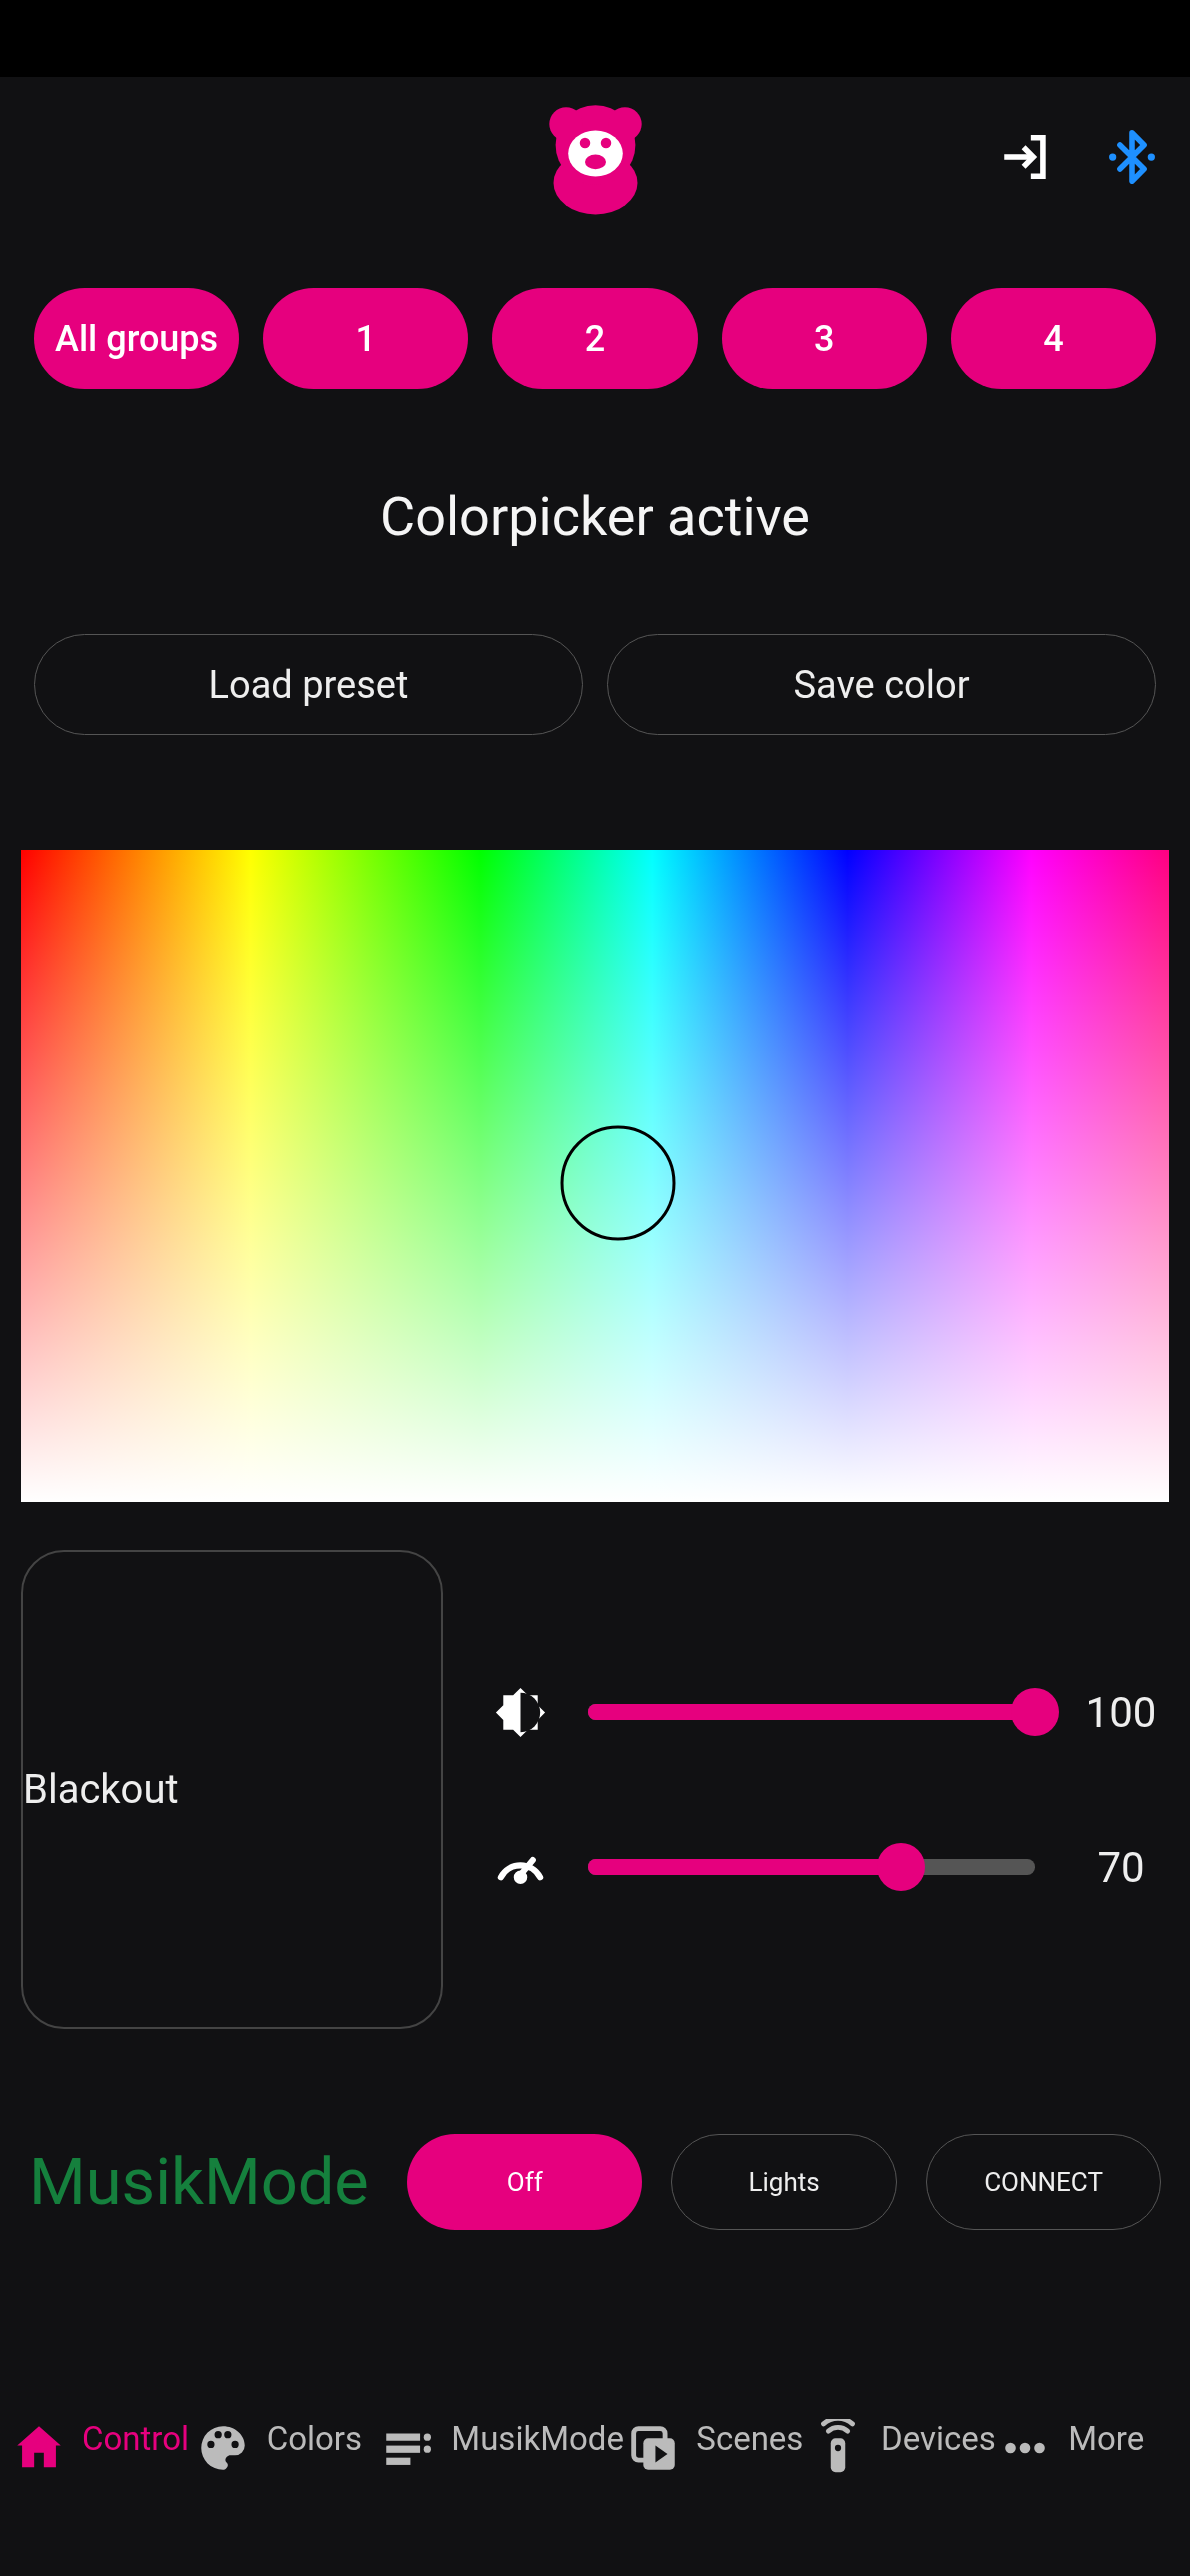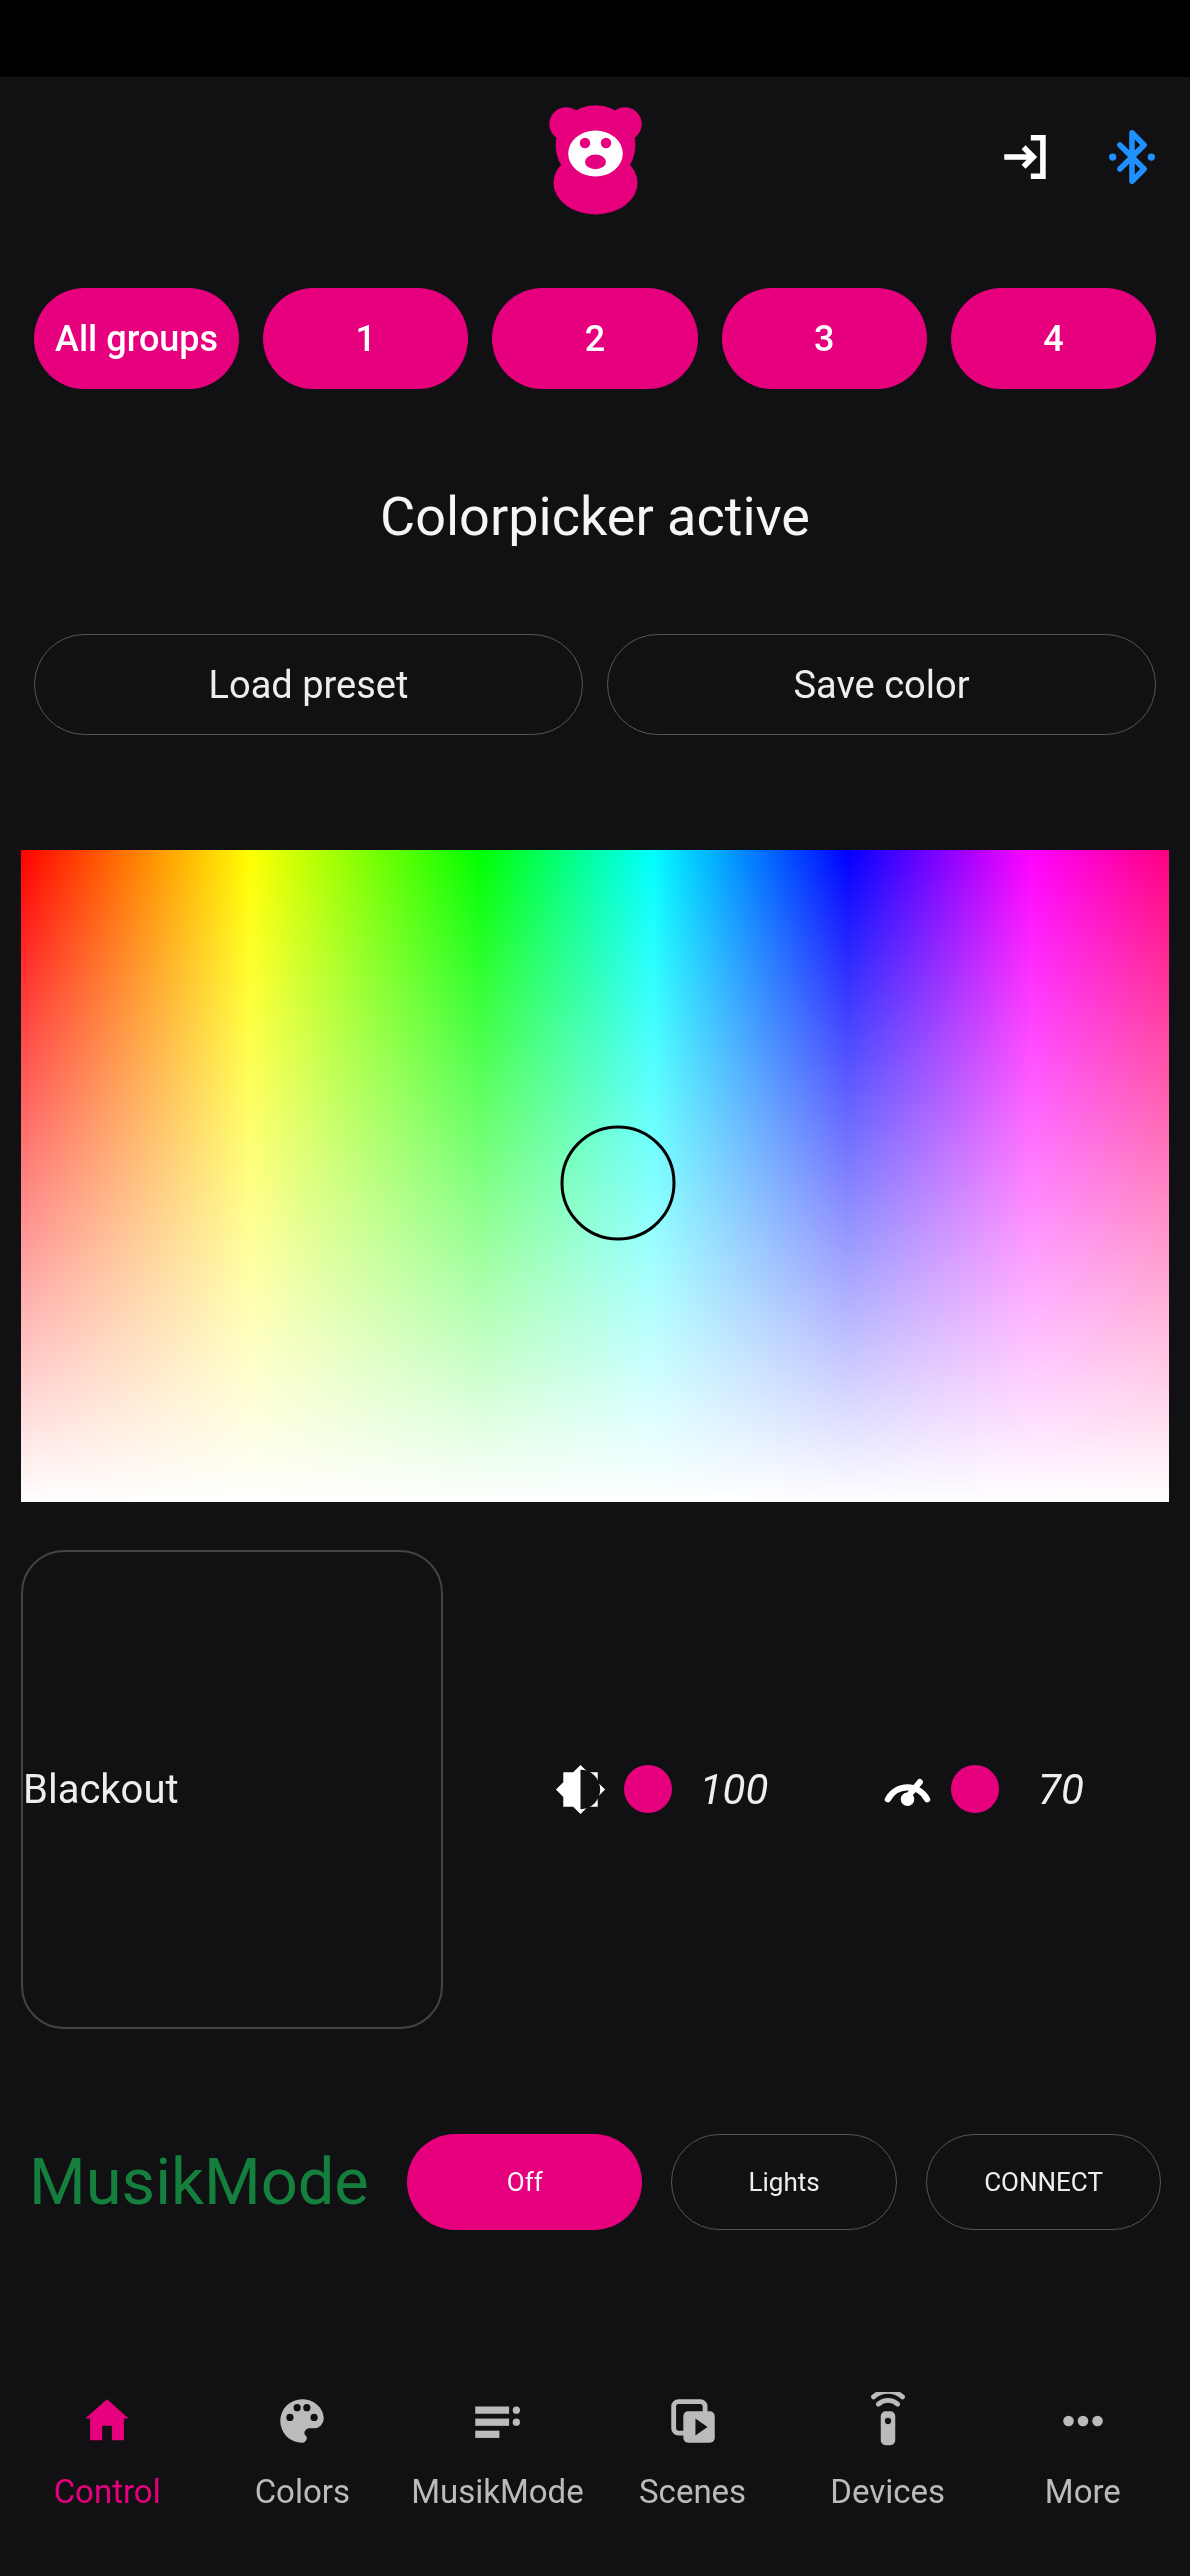--- a/index.html
+++ b/index.html
@@ -127,24 +127,23 @@
     border: 2.9px solid #444;
     border-radius: 43px;
     display: flex;
     align-items: center;
     font-size: 40px;
     color: #eee;
   }
   .sliders {
     flex: 1;
     display: flex;
-    flex-direction: row;
+    flex-direction: column;
     justify-content: center;
     gap: 96px;
-    font-style: italic;
   }
   .slider-row {
     display: flex;
     align-items: center;
     gap: 38px;
   }
   .slider-row .icon { width: 59px; height: 59px; flex-shrink:0; }
   .slider-track {
     flex: 1;
     height: 15.3px;
@@ -201,22 +200,21 @@
     margin-top: auto;
     height: 220px;
     display: flex;
     justify-content: space-around;
     align-items: center;
     padding: 0 9.6px 29px;
   }
   .nav-item {
     flex: 1;
     display: flex;
-    flex-direction: column;
-    align-items: center;
+    flex-direction: row;
     gap: 14.4px;
     color: #bbb;
     font-size: 33px;
   }
   .nav-item.active { color: #e6007e; }
   .nav-item svg { width: 58px; height: 58px; }
 </style>
 </head>
 <body>
 

